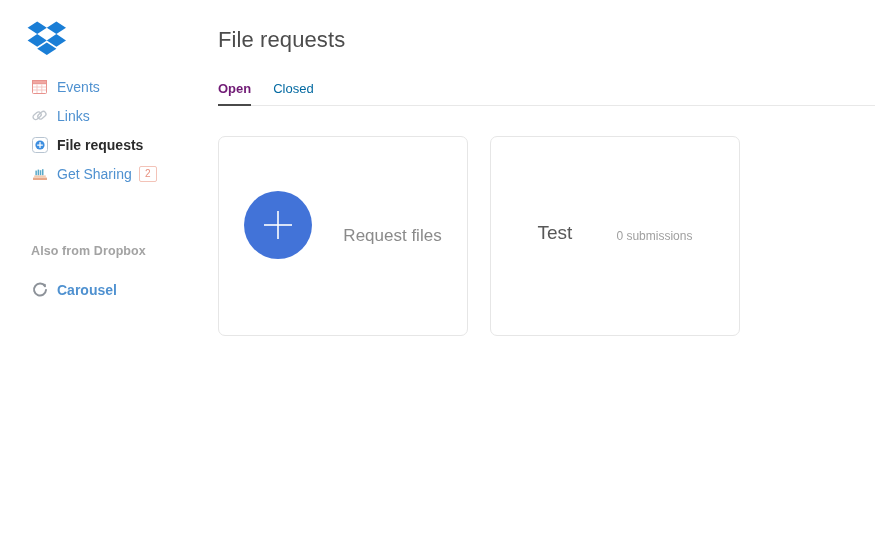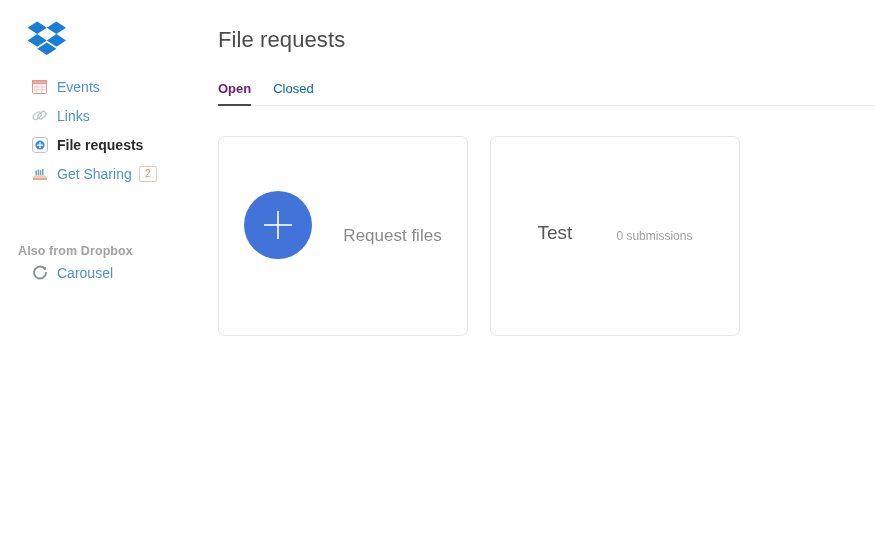--- a/index.html
+++ b/index.html
@@ -79,27 +79,27 @@
     font-size: 10px;
     color: #e8907f;
     border: 1px solid #f3c3b8;
     border-radius: 2px;
     background: #ffffff;
     box-sizing: content-box;
   }
 
   .section-heading {
     margin-top: 56px;
-    padding-left: 18px;
+    padding-left: 31px;
     font-size: 12.5px;
     font-weight: bold;
     color: #a3a3a3;
     letter-spacing: 0.1px;
   }
-  .nav-secondary { margin-top: 0; }
+  .nav-secondary { margin-top: 17px; font-weight: bold; }
 
   
   #main {
     flex: 1 1 auto;
     padding: 0;
     position: relative;
   }
   .page-title {
     font-size: 22px;
     color: #4c4c4c;

